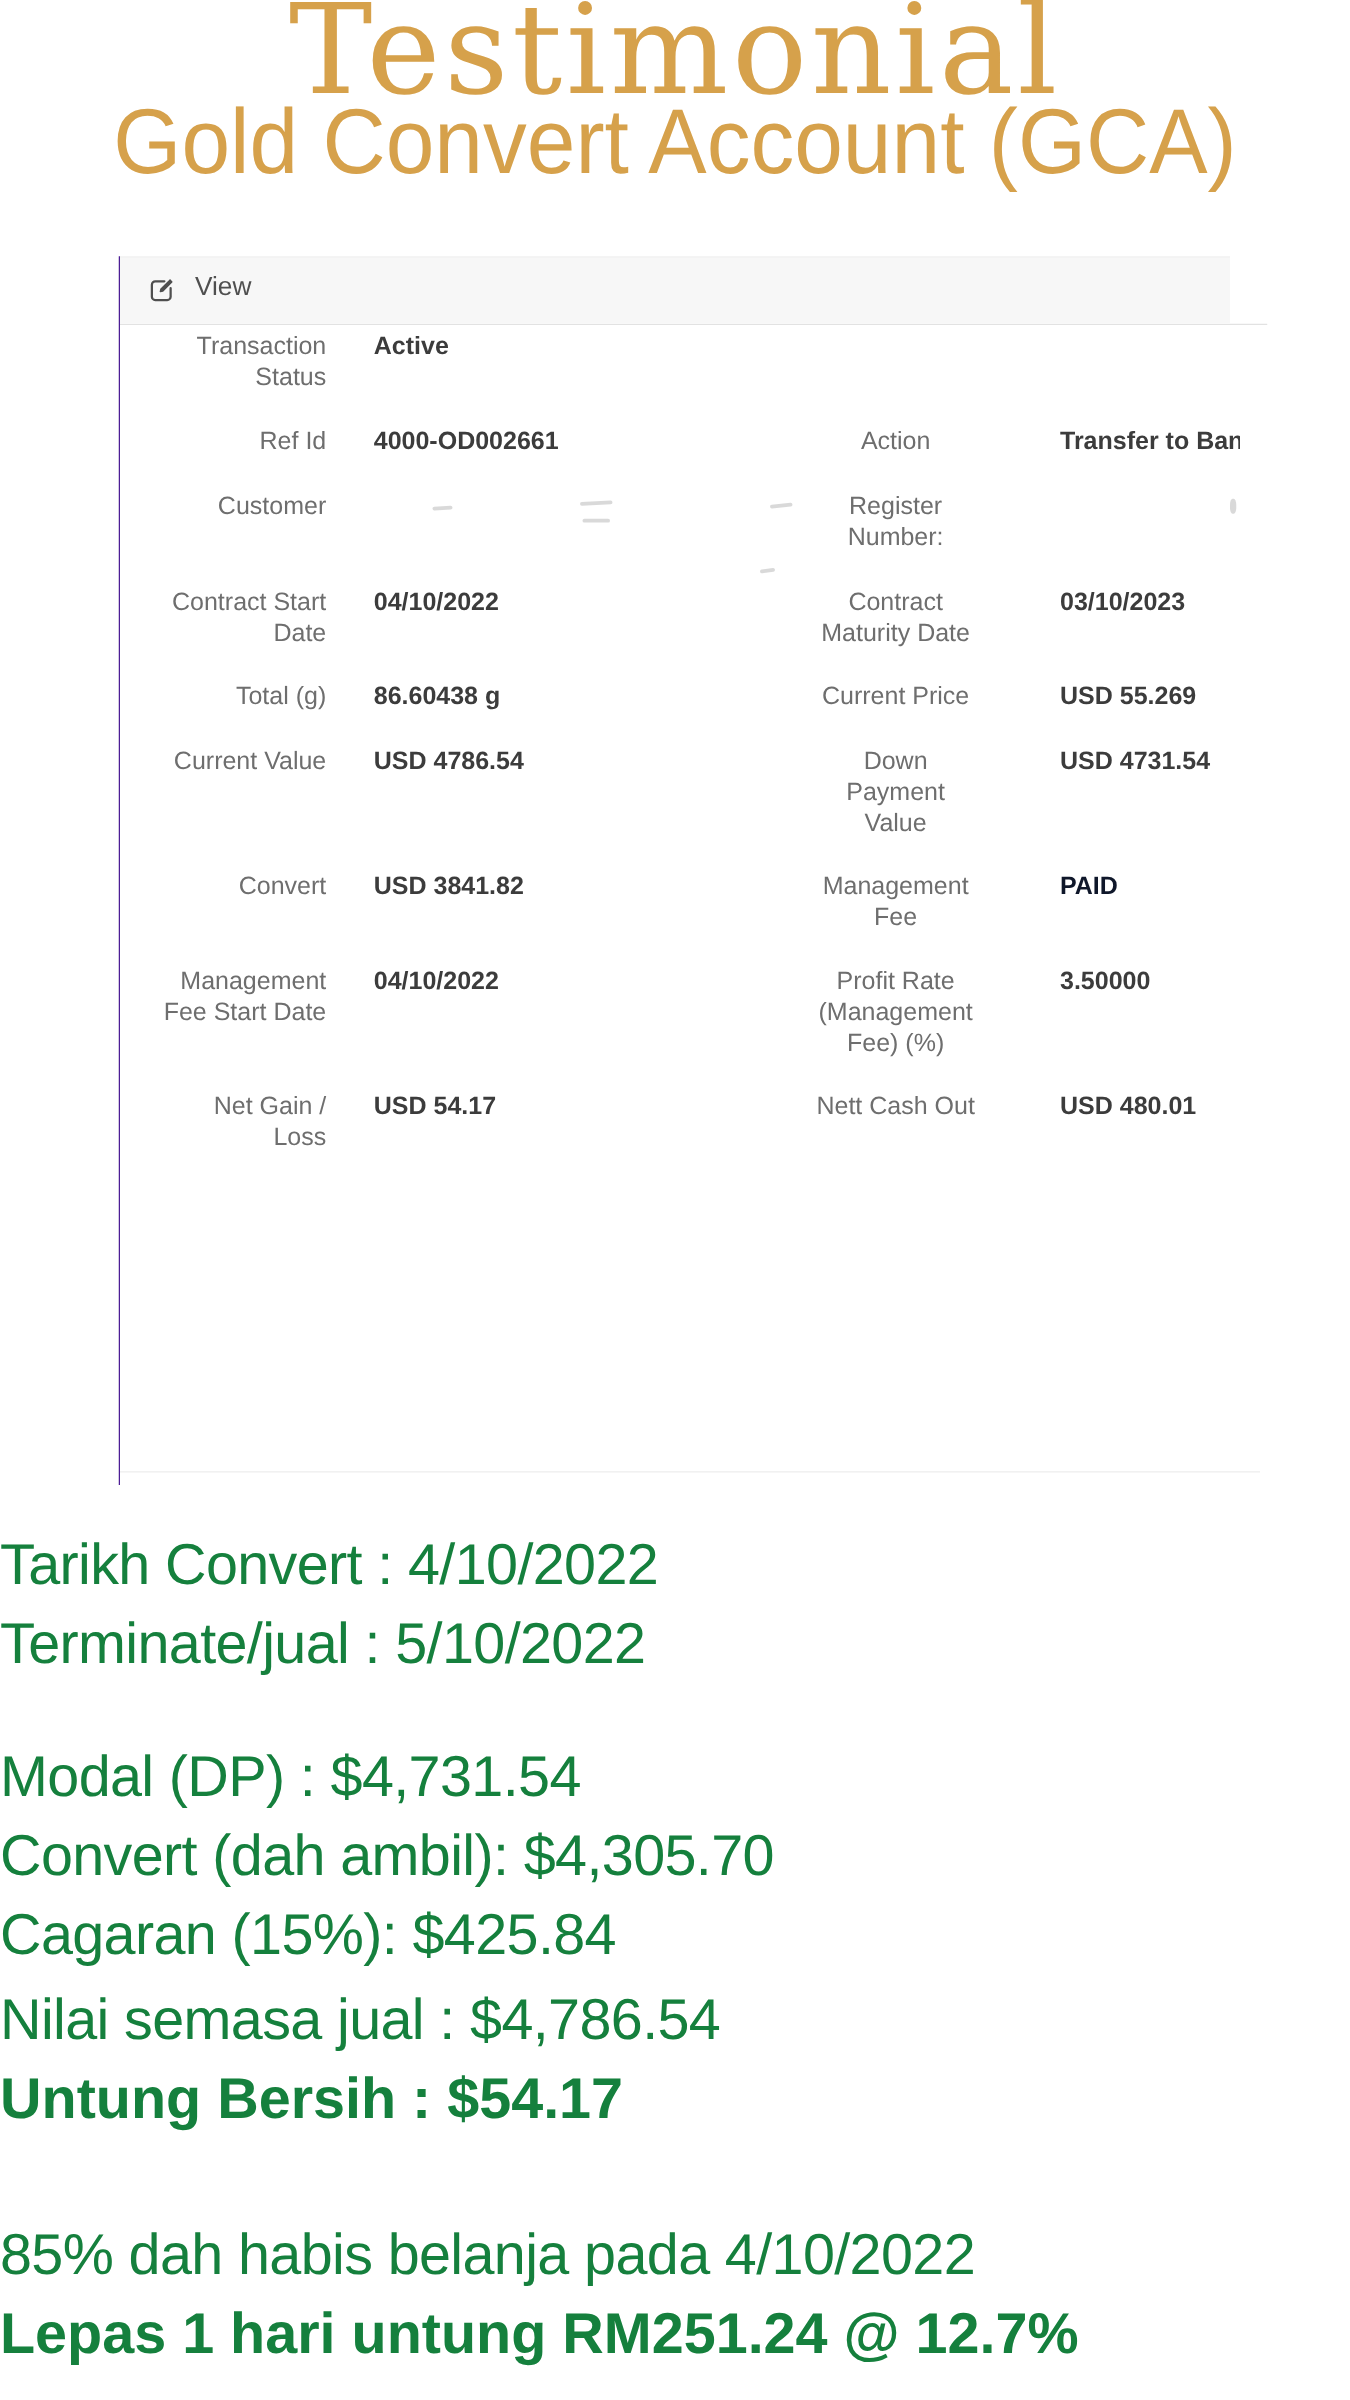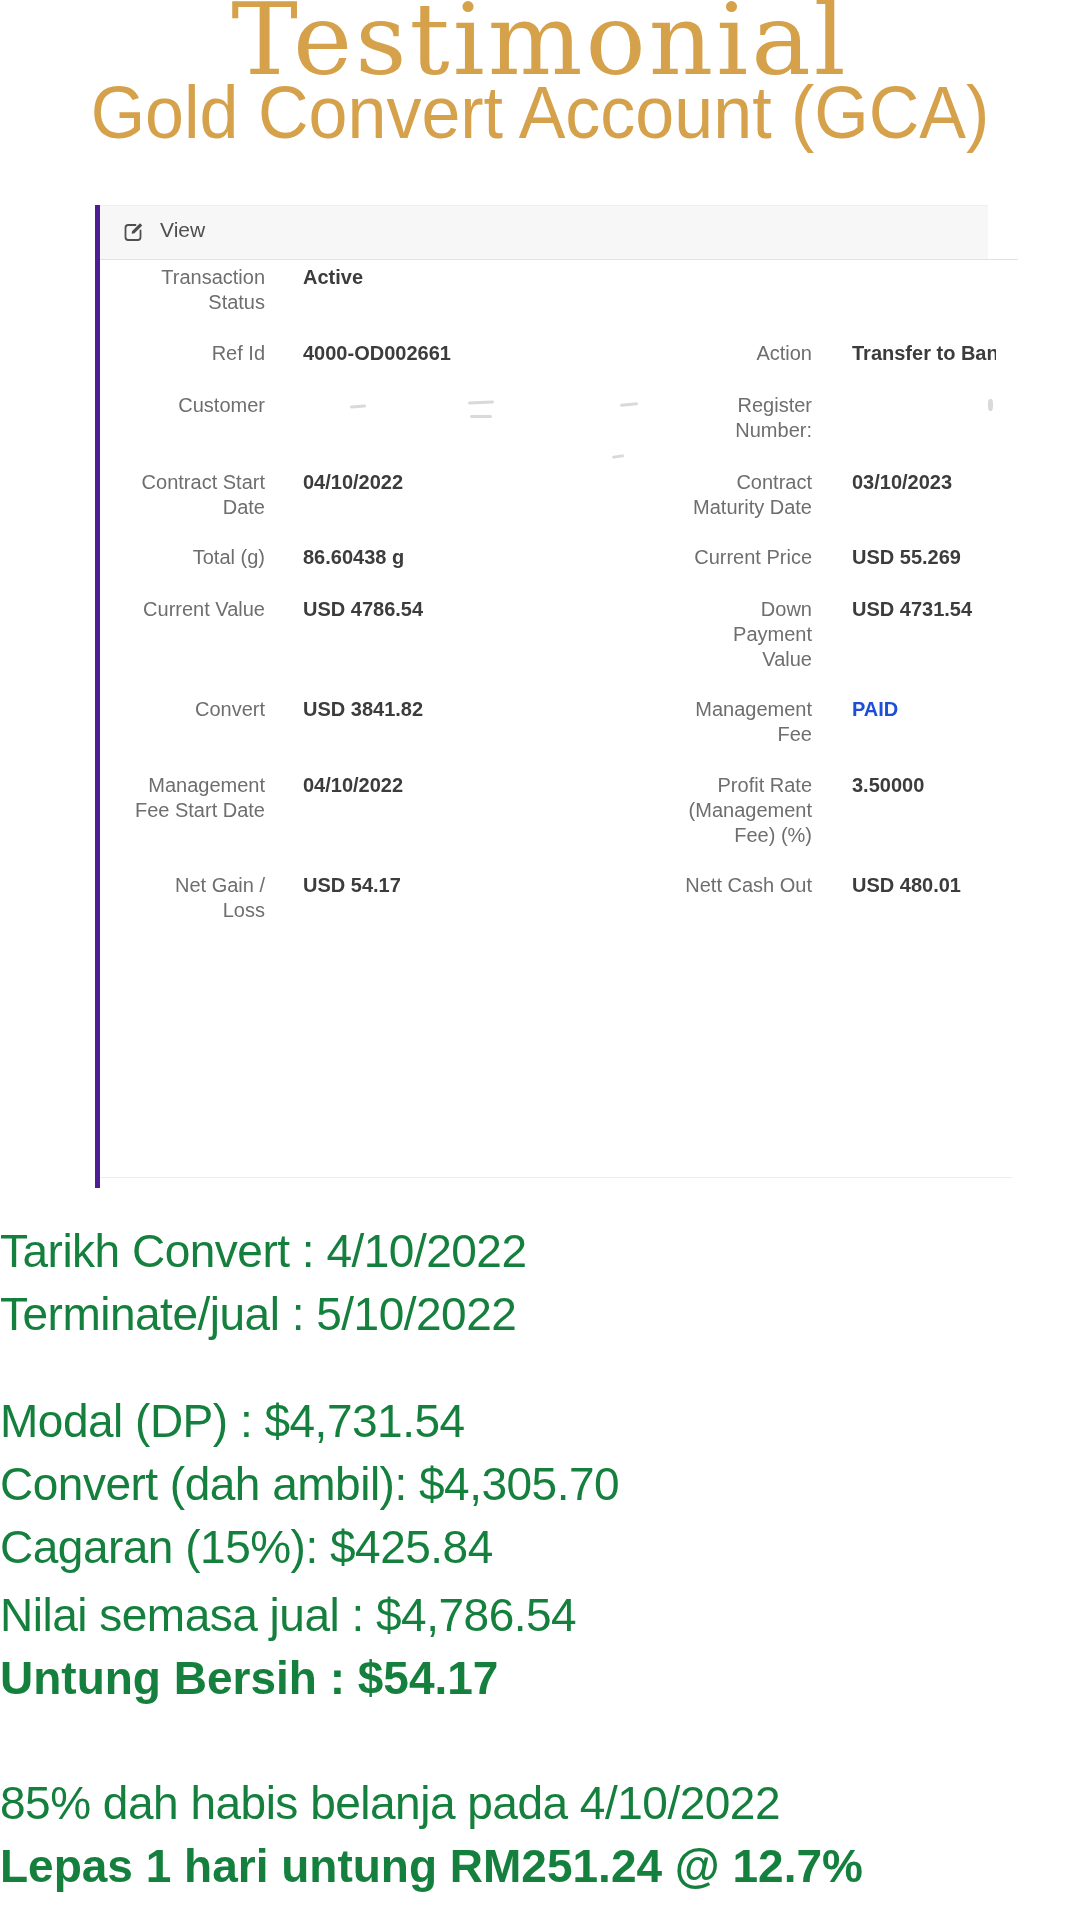--- a/index.html
+++ b/index.html
@@ -14,38 +14,38 @@
     font-size:100px;line-height:112px;color:#D6A14B;letter-spacing:3px;font-weight:400;
   }
   .subtitle{
     position:absolute;top:72px;left:0;width:100%;text-align:center;
     font-size:70px;line-height:82px;color:#D6A14B;font-weight:400;
     transform:scaleY(1.05);letter-spacing:0;
   }
   
   .panel{
     position:absolute;left:95px;top:205px;width:918px;height:983px;
-    overflow:hidden;border-left:5px solid #4c1d95;background:#fff;
+    overflow:hidden;border-left:1px solid #4c1d95;background:#fff;
   }
   .panel-header{position:absolute;left:0;top:0;width:100%;height:54px;border-bottom:1px solid #e2e2e2;}
   .panel-header-fill{position:absolute;left:0;top:0;width:888px;height:53px;background:#f7f7f7;border-top:1px solid #efefef;}
   .view-icon{position:absolute;left:22px;top:15px;width:24px;height:24px;}
   .view-label{position:absolute;left:60px;top:13px;font-size:21px;color:#4f4f4f;}
   .panel-bottom-line{position:absolute;left:0;top:972px;width:912px;height:1px;background:#ededed;}
   
   .row{position:absolute;left:0;width:100%;height:0;}
   .cell{position:absolute;top:0;font-size:20px;line-height:25px;}
   .lbl{color:#6e6e6e;text-align:right;white-space:pre-line;}
   .val{color:#3c3c3c;font-weight:700;white-space:nowrap;}
   .lbl-l{left:18px;width:147px;text-align:right;}
   .val-l{left:203px;}
-  .lbl-r{left:555px;width:157px;}
+  .lbl-r{left:542px;width:157px;text-align:center;}
   .val-r{left:752px;}
   .clip{width:144px;overflow:hidden;}
-  .green{color:#1d4ed8;}
+  .green{color:#0f172a;}
   
   .smudge{position:absolute;background:#b9b9b9;opacity:.55;height:3px;border-radius:2px;}
   
   .sline{
     position:absolute;left:0;width:100%;text-align:left;
     font-size:46px;line-height:54px;color:#15803d;letter-spacing:-0.5px;
   }
   .sline.bold{font-weight:700;letter-spacing:0;}
 </style>
 </head>

